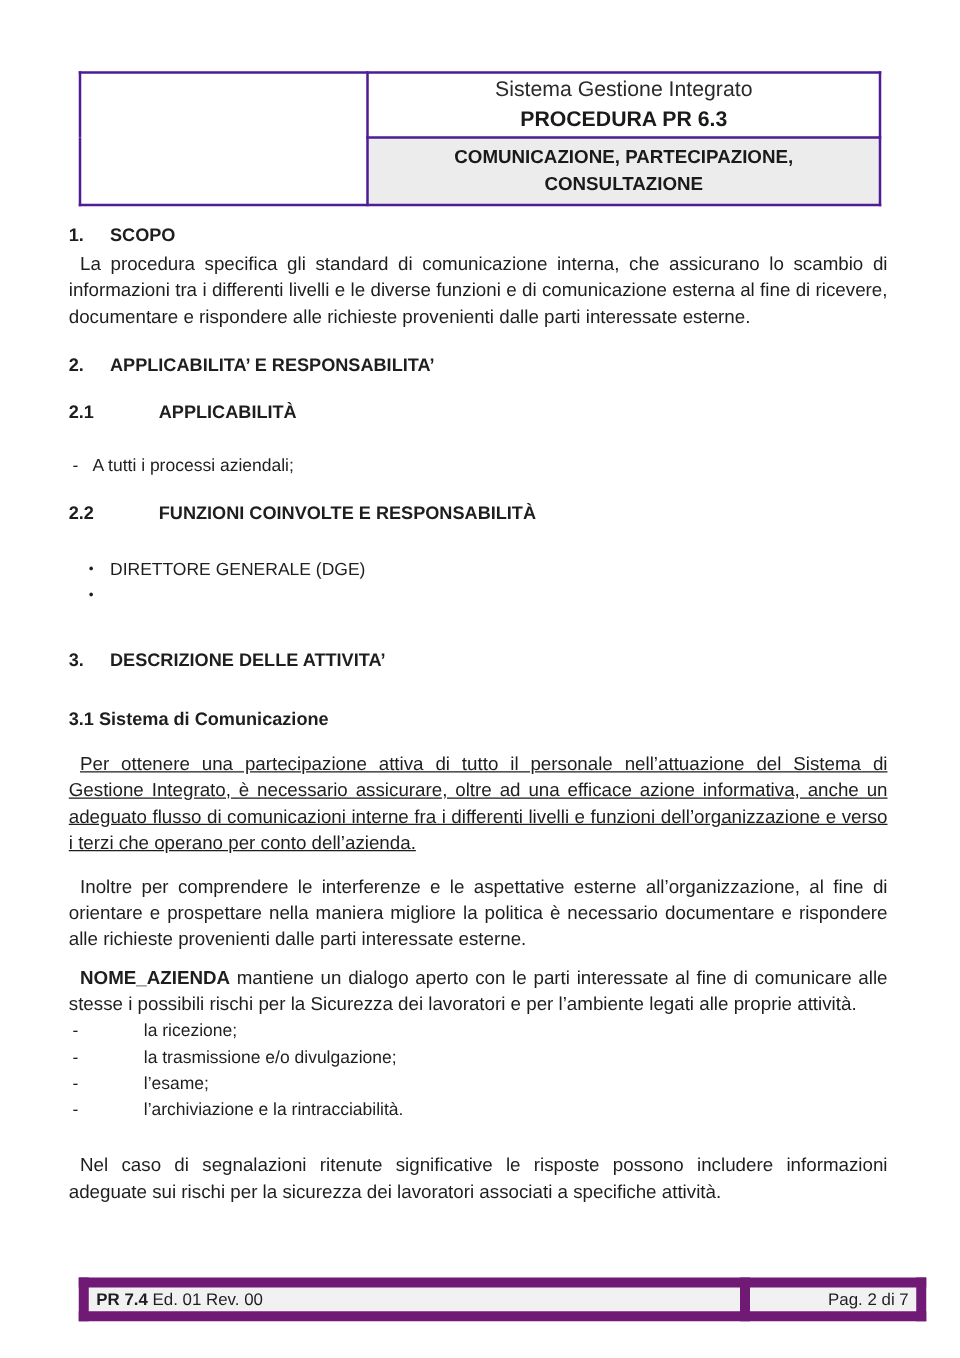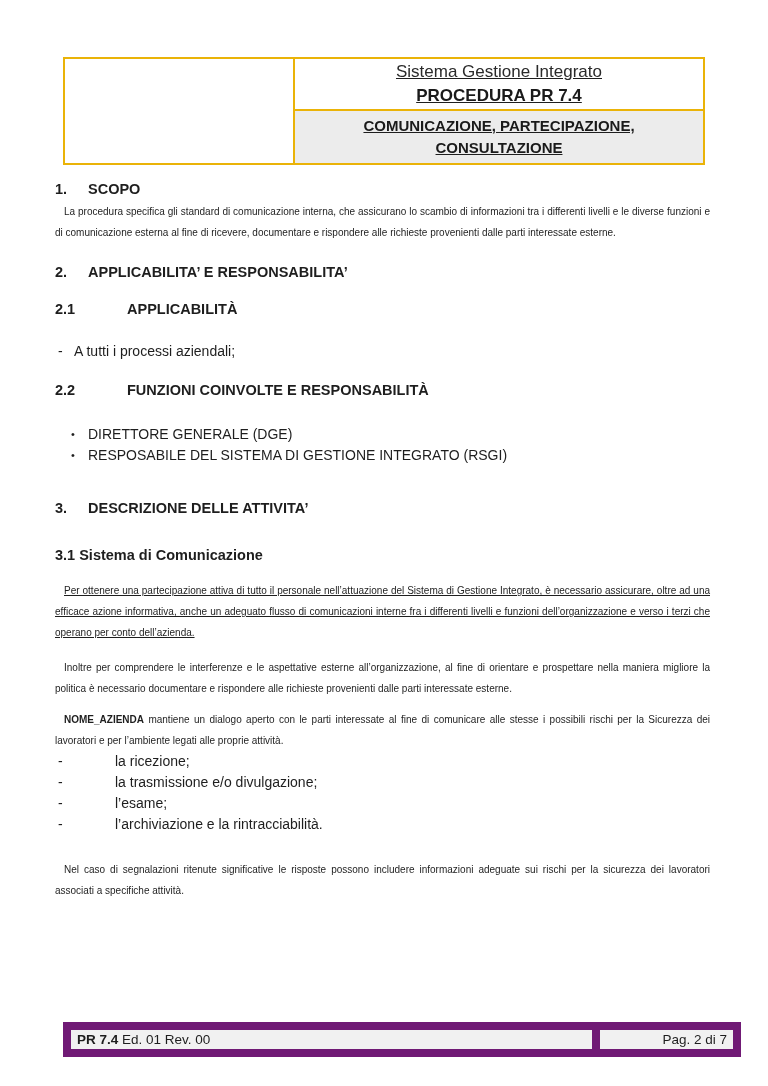--- a/index.html
+++ b/index.html
@@ -24,24 +24,23 @@
 
   
   .header-table {
     border-collapse: collapse;
     margin-left: 8px;
     margin-top: 57px;
     width: 642px;
     table-layout: fixed;
   }
   .header-table td {
-    border: 2px solid #eab308;
+    border: 2px solid #4c1d95;
     padding: 0;
     vertical-align: middle;
-    text-decoration: underline;
   }
   .logo-cell { width: 228px; height: 102px; background: #ffffff; }
   .title-cell {
     height: 50px;
     text-align: center;
     background: #ffffff;
   }
   .system-title {
     font-size: 17px;
     line-height: 24px;
@@ -80,21 +79,21 @@
   .h-sub {
     display: flex;
     font-size: 14.5px;
     font-weight: bold;
     line-height: 21px;
   }
   .h-sub .h-num { width: 72px; flex: none; }
 
   .para {
     margin: 0;
-    font-size: 10px;
+    font-size: 15px;
     line-height: 21px;
     text-align: justify;
     text-indent: 9px;
   }
   #p1 { margin-top: 1px; }
   #h2 { margin-top: 19px; }
   #h21 { margin-top: 16px; }
   #dash-applicability { margin-top: 21px; }
   #h22 { margin-top: 18px; }
   #bullet-list { margin-top: 23px; }
@@ -151,21 +150,21 @@
 <body>
 
 <div class="page-content">
 
   <table class="header-table">
     <tbody>
       <tr>
         <td class="logo-cell" rowspan="2"></td>
         <td class="title-cell">
           <div class="system-title">Sistema Gestione Integrato</div>
-          <div class="procedure-title">PROCEDURA PR 7.4</div>
+          <div class="procedure-title">PROCEDURA PR 6.3</div>
         </td>
       </tr>
       <tr>
         <td class="subtitle-cell">
           <div class="subtitle-inner">COMUNICAZIONE, PARTECIPAZIONE, CONSULTAZIONE</div>
         </td>
       </tr>
     </tbody>
   </table>
 
@@ -195,21 +194,20 @@
     <span>FUNZIONI COINVOLTE E RESPONSABILITÀ</span>
   </div>
 
   <div id="bullet-list">
     <div class="bullet-row">
       <span class="marker">•</span>
       <span>DIRETTORE GENERALE (DGE)</span>
     </div>
     <div class="bullet-row">
       <span class="marker">•</span>
-      <span>RESPOSABILE DEL SISTEMA DI GESTIONE INTEGRATO (RSGI)</span>
     </div>
   </div>
 
   <div class="h-top" id="h3">
     <span class="h-num">3.</span>
     <span>DESCRIZIONE DELLE ATTIVITA’</span>
   </div>
 
   <div id="h31">3.1 Sistema di Comunicazione</div>
 

